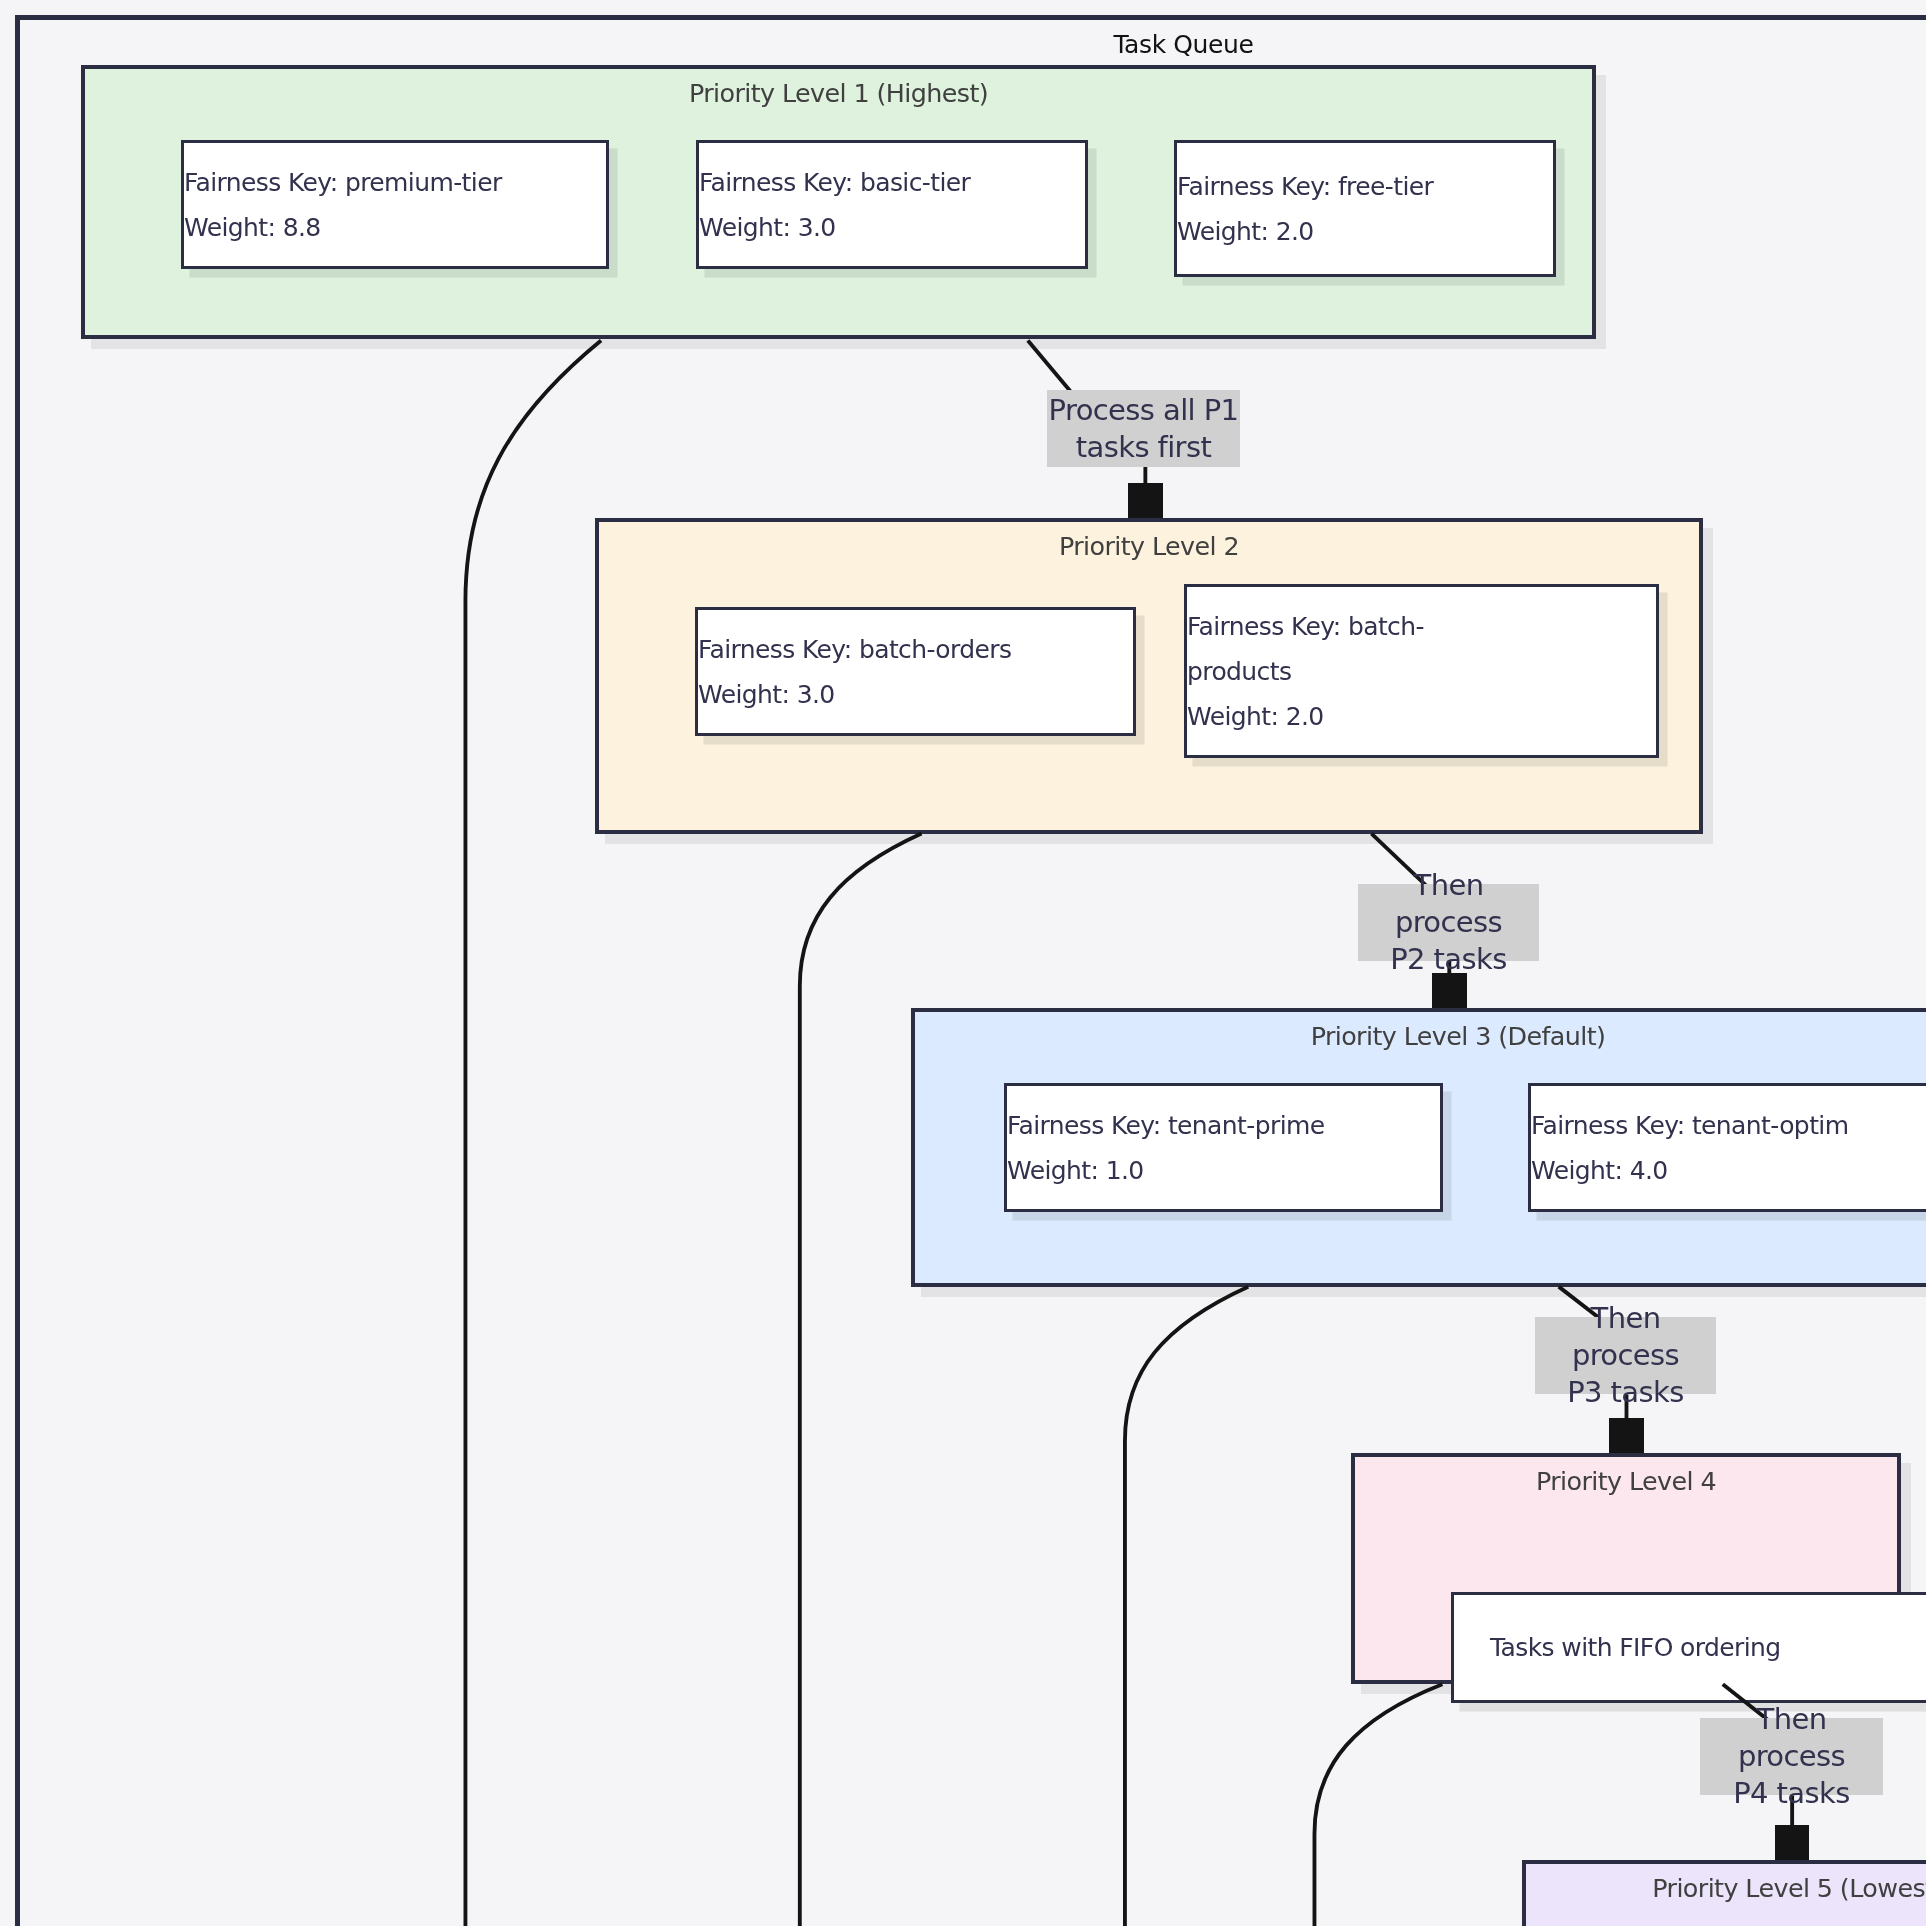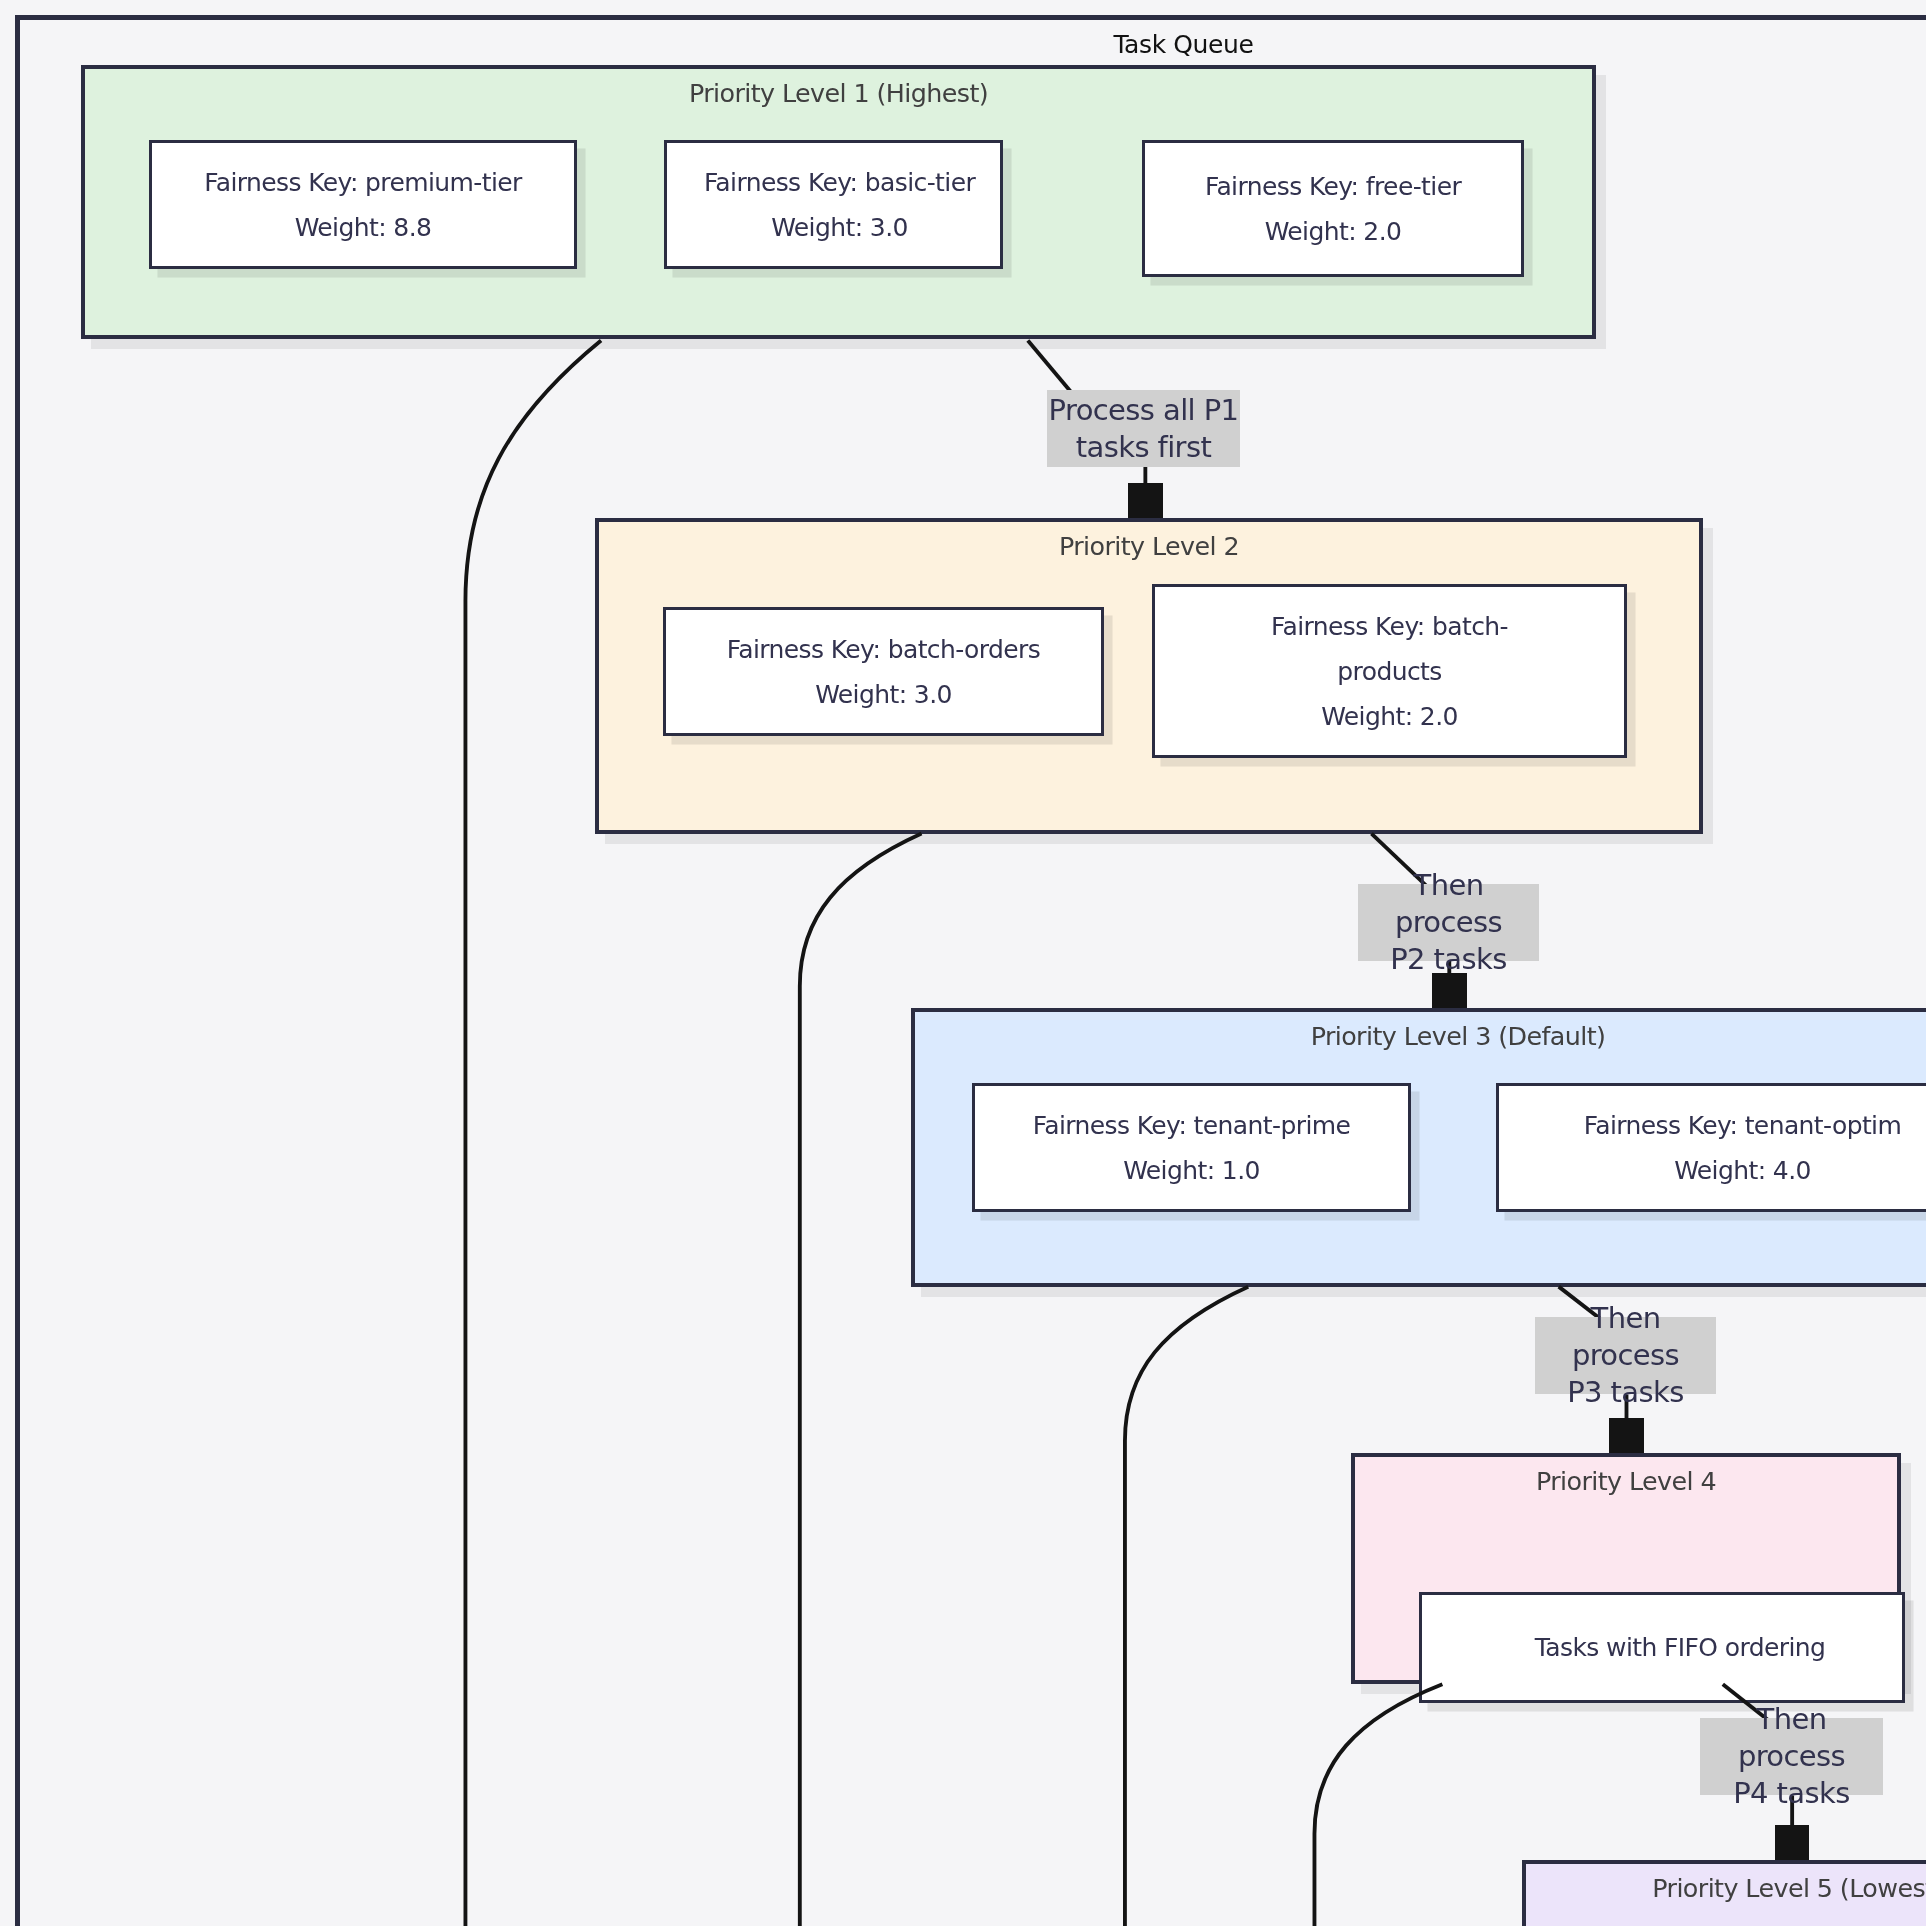--- a/index.html
+++ b/index.html
@@ -31,23 +31,23 @@
   .group-header{
     position:absolute;left:0;top:9.2px;width:100%;
     text-align:center;font-size:25.4px;color:#404040;letter-spacing:-0.6px;
   }
 
   
   .node{
     position:absolute;box-sizing:border-box;
     background:#ffffff;border:3.9px solid #2b2d42;
     box-shadow:8.5px 8.5px 0 rgba(30,30,30,0.10);
-    display:flex;flex-direction:column;align-items:center;justify-content:center;
+    display:flex;flex-direction:column;align-items:flex-start;justify-content:center;
     font-size:25px;line-height:45px;letter-spacing:-0.6px;
-    text-align:center;color:#32324e;
+    text-align:center;color:#32324e;margin-left:32px;
   }
 
   
   .edge-label{
     position:absolute;box-sizing:border-box;
     background:#d0d0d0;
     display:flex;flex-direction:column;align-items:center;justify-content:center;
     font-size:29px;line-height:37px;letter-spacing:-0.6px;
     text-align:center;color:#32324e;z-index:30;
   }
@@ -64,21 +64,21 @@
     <div class="container-title">Task Queue</div>
   </div>
 
   <div class="group" style="left: 81px; top: 65px; width: 1515px; height: 274px; background: rgb(222, 242, 222);">
     <div class="group-header">Priority Level 1 (Highest)</div>
   </div>
   <div class="node" style="left:149px;top:140px;width:428px;height:129px;">
     <span>Fairness Key: premium-tier</span>
     <span>Weight: 8.8</span>
   </div>
-  <div class="node" style="left:664px;top:140px;width:339px;height:129px;padding-left:12px;">
+  <div class="node" style="left:664px;top:140px;width:392px;height:129px;">
     <span>Fairness Key: basic-tier</span>
     <span>Weight: 3.0</span>
   </div>
   <div class="node" style="left:1142px;top:140px;width:382px;height:137px;">
     <span>Fairness Key: free-tier</span>
     <span>Weight: 2.0</span>
   </div>
 
   <div class="group" style="left: 595px; top: 518px; width: 1108px; height: 316px; background: rgb(253, 242, 222);">
     <div class="group-header">Priority Level 2</div>

